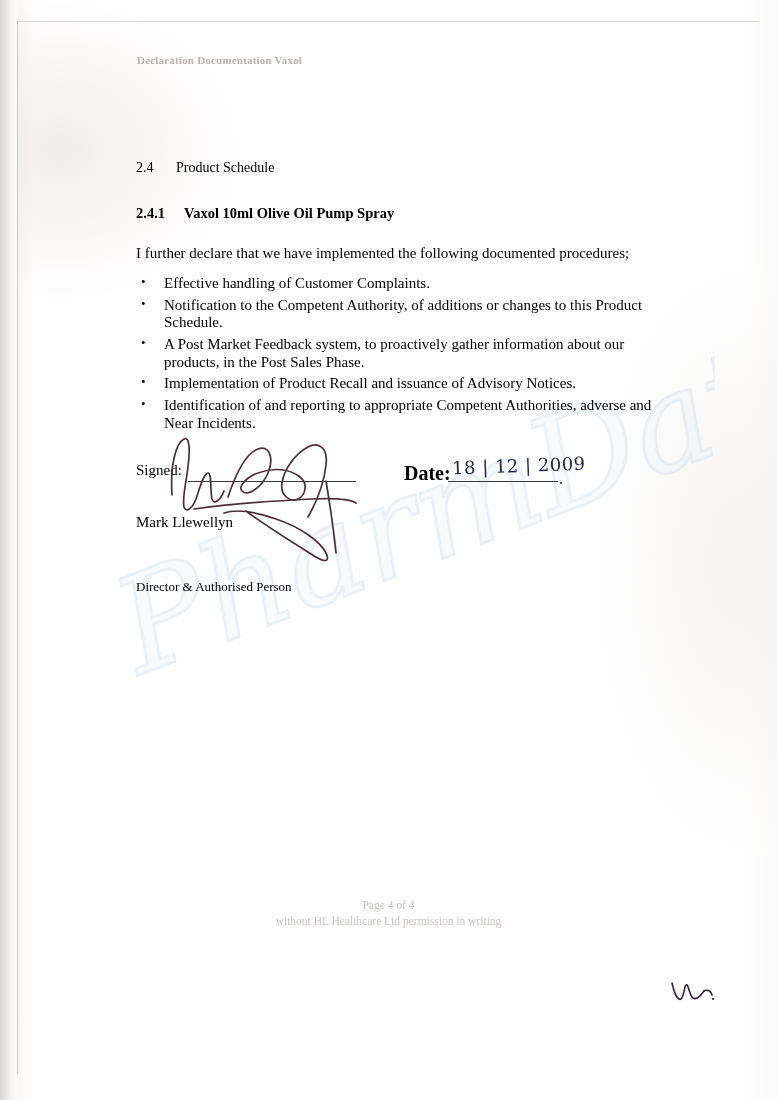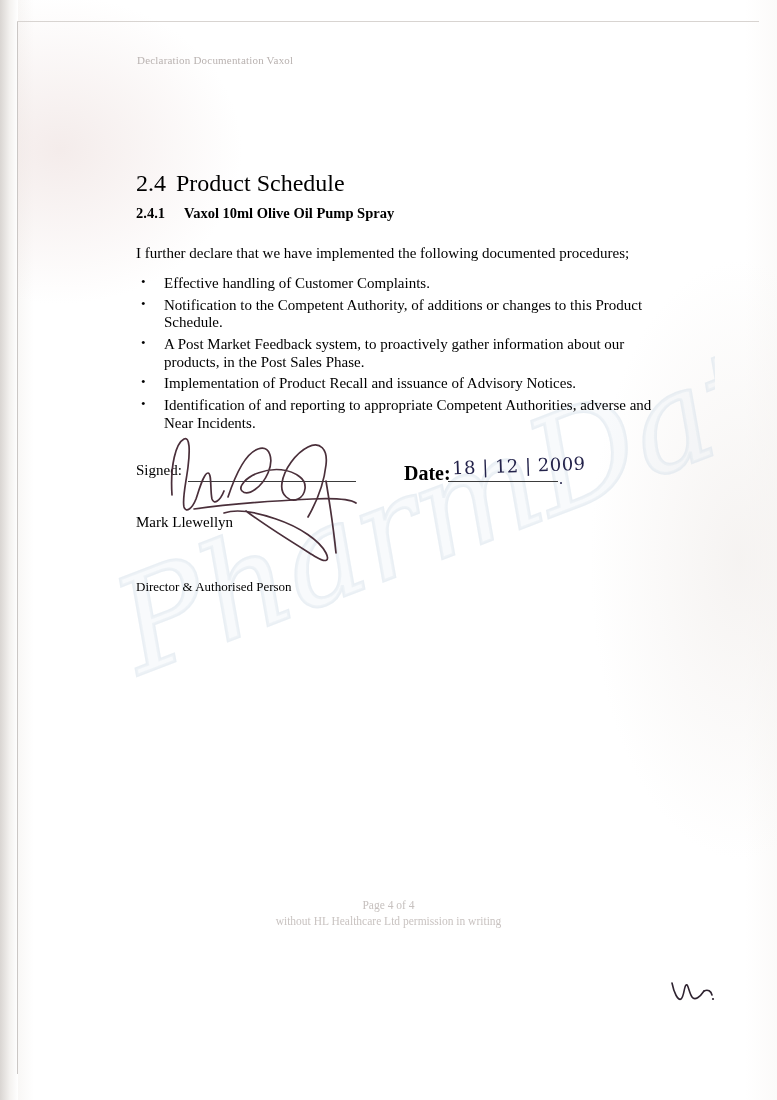--- a/index.html
+++ b/index.html
@@ -59,27 +59,28 @@
   .watermark svg { width: 100%; height: 100%; }
 
   
   .header-note {
     position: absolute;
     left: 137px;
     top: 54px;
     font-size: 11px;
     color: #b9b2b0;
     letter-spacing: .2px;
+    font-weight: bold;
   }
 
   .sec-title {
     position: absolute;
     left: 136px;
-    top: 170px;
-    font-size: 24px;
+    top: 160px;
+    font-size: 14px;
   }
   .sec-title .num { display: inline-block; width: 40px; }
 
   .sub-title {
     position: absolute;
     left: 136px;
     top: 205px;
     font-size: 14.5px;
     font-weight: bold;
   }

